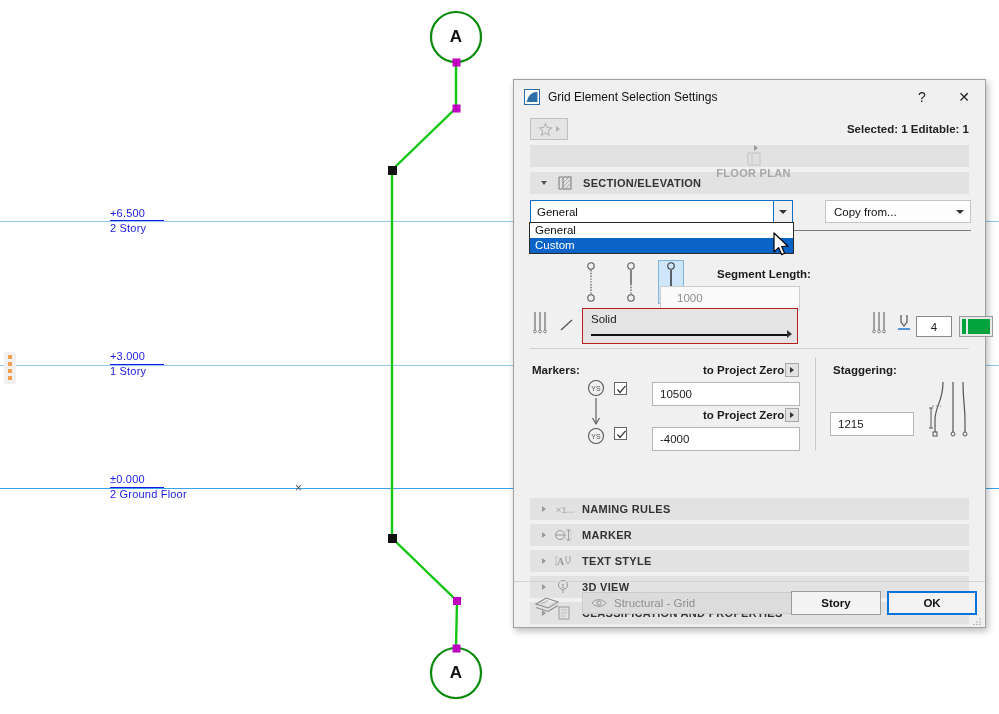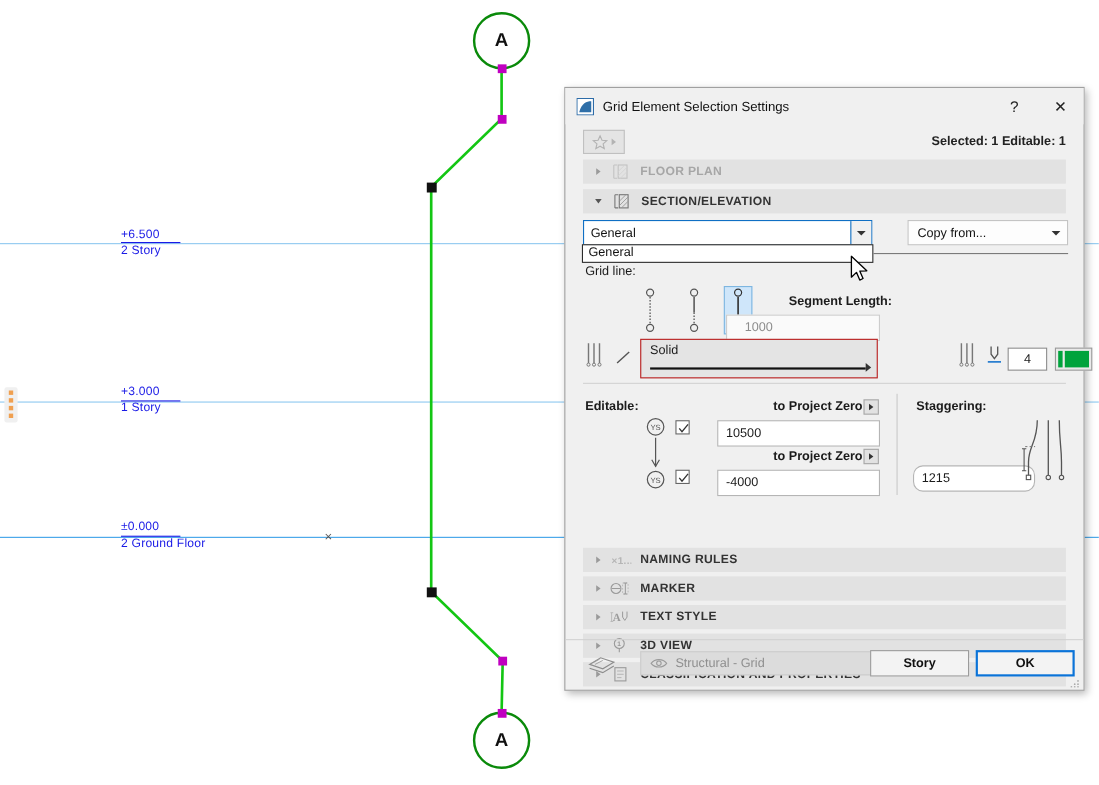--- a/index.html
+++ b/index.html
@@ -88,21 +88,21 @@
   }
 
   .section-head {
     height: 22px; margin: 0 16px 4px 16px;
     background: #e2e2e2;
     display: flex; align-items: center;
     font-size: 11px; font-weight: bold;
     letter-spacing: .3px;
     color: #333;
   }
-  .section-head.dim { color: #a6a6a6; }
+  .section-head.dim { color: #a6a6a6; flex-direction: column; }
   .arrow-r {
     width: 0; height: 0; margin-left: 12px; flex: 0 0 auto;
     border-left: 4px solid #9a9a9a;
     border-top: 3.5px solid transparent;
     border-bottom: 3.5px solid transparent;
   }
   .arrow-d {
     width: 0; height: 0; margin-left: 11px; flex: 0 0 auto;
     border-top: 4px solid #555;
     border-left: 3.5px solid transparent;
@@ -360,20 +360,21 @@
 
       <div class="combo2" style="position:absolute; left:295px; top:0; width:146px;">
         <div class="val">Copy from...</div>
         <div class="btn">
           <div class="chev"></div>
         </div>
       </div>
 
       <div class="dropdown-list" style="left:-1px; top:22px; width:265px;">
         <div class="dd-item">General</div>
+        <div class="dd-item sel">Custom</div>
       </div>
 
       <div style="position:absolute;left:264px;top:30px;width:177px;height:1px;background:#7a7a7a;"></div>
 
       <div class="lbl" style="position:absolute; left:2px; top:41px;">Grid line:</div>
 
       <div class="row" style="position:absolute; left:48px; top:60px; gap:14px;">
         <div class="linebtn">
           <svg width="16" height="42" viewBox="0 0 16 42">
             <circle cx="8" cy="5" r="3.2" fill="none" stroke="#555" stroke-width="1.1"></circle>
@@ -427,21 +428,21 @@
         <line x1="3" y1="17" x2="15" y2="17" stroke="#2b7fd0" stroke-width="1.6"></line>
       </svg>
       <div class="pen-box" style="position:absolute; left:386px; top:116px;">4</div>
       <div class="swatch" style="position:absolute; left:429px; top:116px;">
         <div class="bar"></div>
         <div class="fill"></div>
       </div>
 
       <div style="position:absolute; left:0; right:0; top:148px; height:1px; background:#d2d2d2;"></div>
 
-      <div class="lbl b" style="position:absolute; left:2px; top:164px;">Editable:</div>
+      <div class="lbl b" style="position:absolute; left:2px; top:164px;">Markers:</div>
 
       <svg style="position:absolute; left:55px; top:178px;" width="22" height="70" viewBox="0 0 22 70">
         <circle cx="11" cy="10" r="7.5" fill="none" stroke="#555" stroke-width="1.1"></circle>
         <text x="11" y="13" font-size="7" text-anchor="middle" fill="#555" font-family="Liberation Sans, sans-serif">YS</text>
         <line x1="11" y1="20" x2="11" y2="46" stroke="#555" stroke-width="1.1"></line>
         <path d="M7.5 40 L11 46 L14.5 40" fill="none" stroke="#555" stroke-width="1.1"></path>
         <circle cx="11" cy="58" r="7.5" fill="none" stroke="#555" stroke-width="1.1"></circle>
         <text x="11" y="61" font-size="7" text-anchor="middle" fill="#555" font-family="Liberation Sans, sans-serif">YS</text>
       </svg>
 
@@ -464,21 +465,21 @@
 
       <div class="lbl b" style="position:absolute; left:173px; top:209px;">to Project Zero</div>
       <div class="projbtn" style="position:absolute; left:255px; top:208px;">
         <div class="tri"></div>
       </div>
       <div class="field" style="position:absolute; left:122px; top:227px; width:148px;">-4000</div>
 
       <div class="divider-v" style="position:absolute; left:285px; top:158px; height:92px;"></div>
 
       <div class="lbl b" style="position:absolute; left:303px; top:164px;">Staggering:</div>
-      <div class="field" style="position:absolute; left:300px; top:223px; width:111px;border-radius:9px;">1215</div>
+      <div class="field" style="position:absolute; left:300px; top:212px; width:84px;">1215</div>
       <svg style="position:absolute; left:399px; top:180px;" width="44" height="62" viewBox="0 0 44 62">
         <path d="M14 2 C14 22 6 26 6 40 L6 52" fill="none" stroke="#555" stroke-width="1.2"></path>
         <path d="M24 2 L24 52" fill="none" stroke="#555" stroke-width="1.2"></path>
         <path d="M34 2 C34 22 36 26 36 40 L36 52" fill="none" stroke="#555" stroke-width="1.2"></path>
         <rect x="4" y="52" width="4" height="4" fill="none" stroke="#555" stroke-width="1"></rect>
         <circle cx="24" cy="54" r="2" fill="none" stroke="#555" stroke-width="1"></circle>
         <circle cx="36" cy="54" r="2" fill="none" stroke="#555" stroke-width="1"></circle>
         <path d="M0 28 L0 48 M-2 28 L2 28 M-2 48 L2 48" stroke="#555" stroke-width="1" transform="translate(2,0)"></path>
         <path d="M3 26 L12 26" stroke="#777" stroke-width=".9" stroke-dasharray="2 2"></path>
       </svg>

